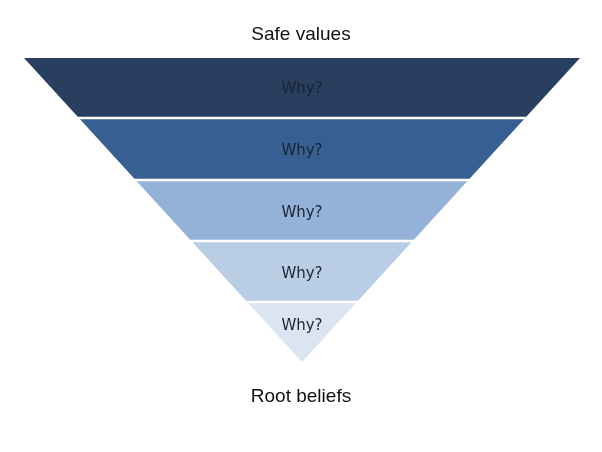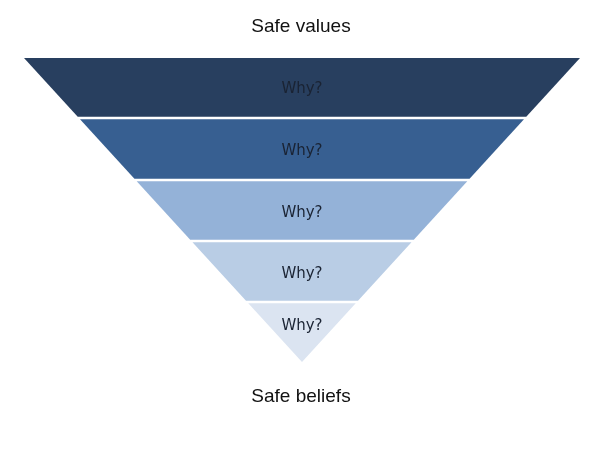--- a/index.html
+++ b/index.html
@@ -1,21 +1,21 @@
 <!DOCTYPE html>
 <html><head>
   <meta charset="utf-8">
   <style>
     html, body { margin: 0; padding: 0; background: #ffffff; }
     body { width: 602px; height: 452px; position: relative; overflow: hidden; }
     .label {
       position: absolute; left: 0; width: 602px; text-align: center;
       font-family: "Liberation Sans", sans-serif; font-size: 19px; color: #111111;
     }
-    #top-label { top: 15px; text-align: center; }
+    #top-label { top: 23px; text-align: center; }
     #bottom-label { top: 385px; }
     svg { position: absolute; left: 0; top: 0; }
     .layer-text {
       font-family: "DejaVu Sans", sans-serif; font-size: 15px; fill: #1a2333;
     }
   </style>
 </head>
 <body>
 
 <div id="top-label" class="label">Safe values</div>
@@ -36,13 +36,13 @@
     <g>
       <polygon points="192.49177631578948,242.25 411.5082236842105,242.25 358.0115131578947,300.75 245.9884868421053,300.75" fill="#b9cde5"></polygon>
       <text x="302" y="277.5" text-anchor="middle" class="layer-text">Why?</text>
     </g>
     <g>
       <polygon points="248.27467105263156,303.25 355.72532894736844,303.25 302,362" fill="#dbe4f1"></polygon>
       <text x="302" y="330.25" text-anchor="middle" class="layer-text">Why?</text>
     </g>
   </svg>
 
-<div id="bottom-label" class="label">Safe beliefs</div>
+<div id="bottom-label" class="label">Root beliefs</div>
 
 </body></html>

